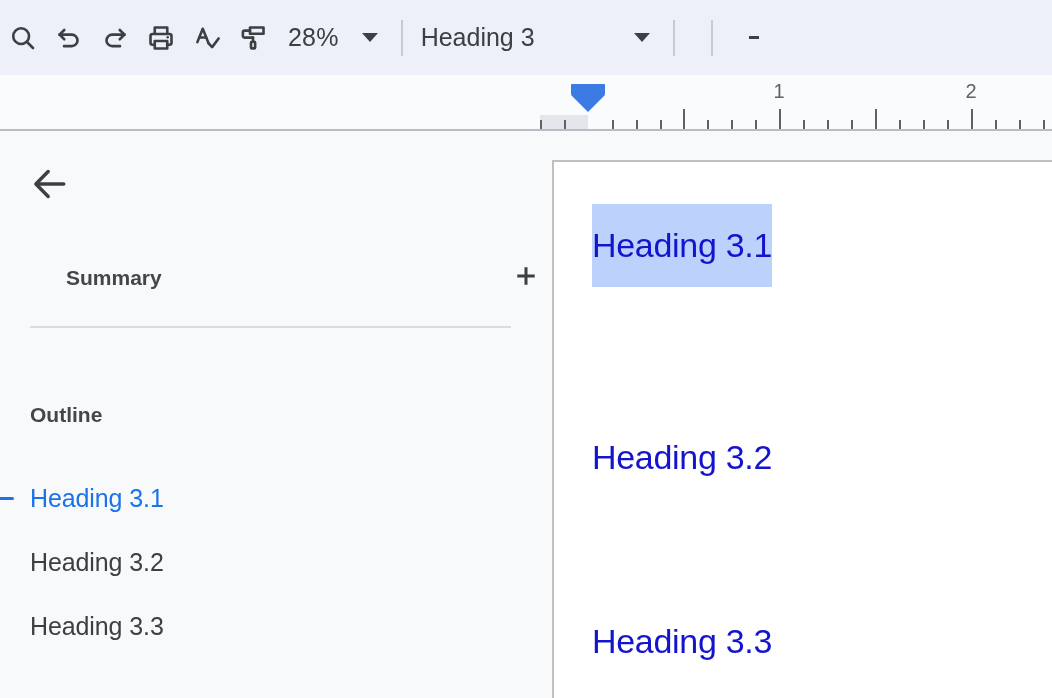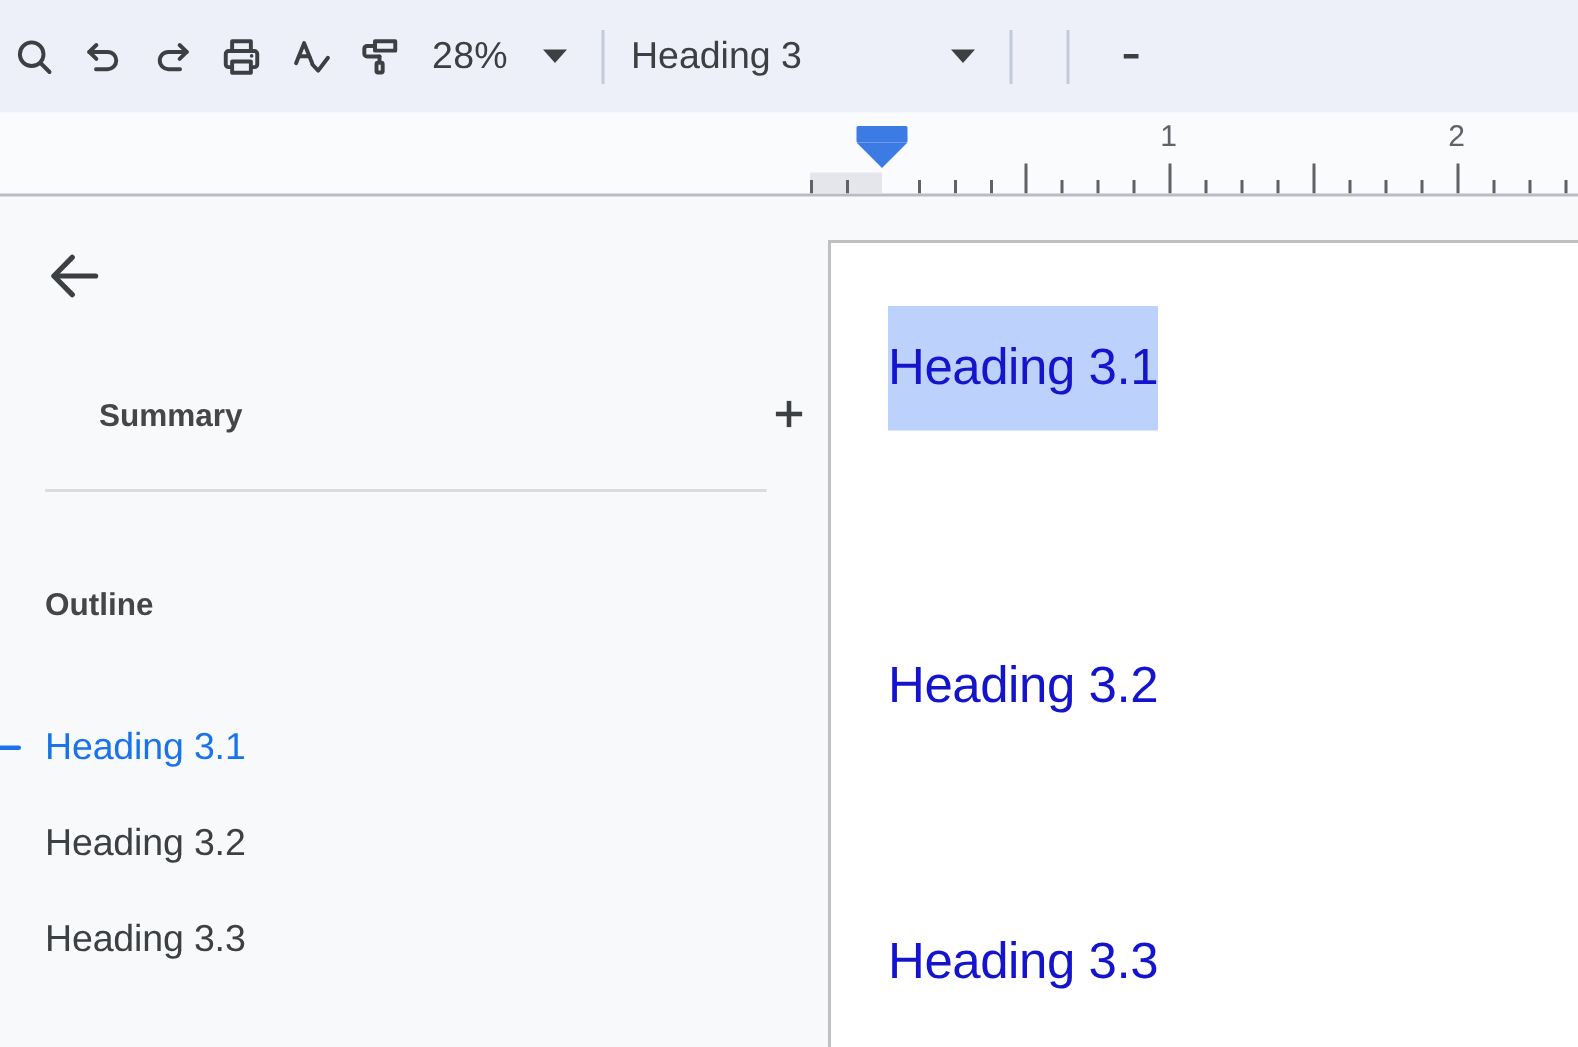--- a/index.html
+++ b/index.html
@@ -222,21 +222,21 @@
     position: absolute;
     left: 30px;
     top: 326px;
     width: 481px;
     height: 2px;
     background: #dadce0;
   }
   .outline-label {
     position: absolute;
     left: 30px;
-    top: 392px;
+    top: 403px;
     font-size: 21px;
     font-weight: bold;
     color: #444746;
   }
   .outline-list {
     position: absolute;
     left: 0;
     top: 466px;
     width: 540px;
   }

